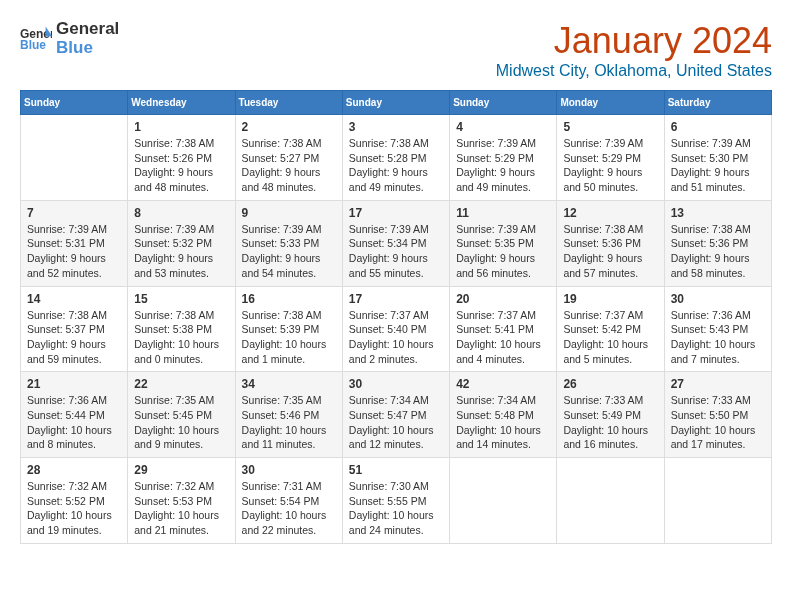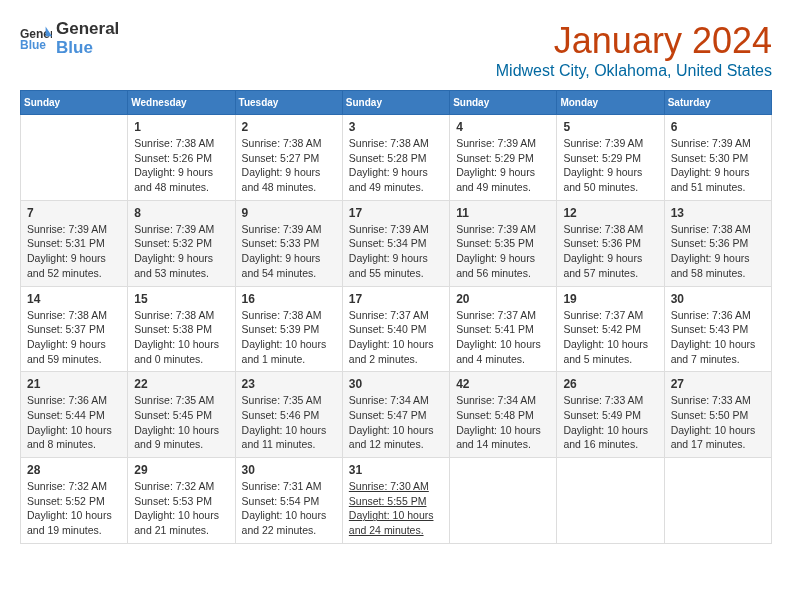--- a/index.html
+++ b/index.html
@@ -269,21 +269,21 @@
 and 8 minutes.</div>
         </td>
         <td>
           <span class="day-number">22</span>
           <div class="day-info" style="white-space: pre-line;">Sunrise: 7:35 AM
 Sunset: 5:45 PM
 Daylight: 10 hours
 and 9 minutes.</div>
         </td>
         <td>
-          <span class="day-number">23</span>
+          <span class="day-number">34</span>
           <div class="day-info" style="white-space: pre-line;">Sunrise: 7:35 AM
 Sunset: 5:46 PM
 Daylight: 10 hours
 and 11 minutes.</div>
         </td>
         <td>
           <span class="day-number">30</span>
           <div class="day-info" style="white-space: pre-line;">Sunrise: 7:34 AM
 Sunset: 5:47 PM
 Daylight: 10 hours
@@ -327,22 +327,22 @@
 and 21 minutes.</div>
         </td>
         <td>
           <span class="day-number">30</span>
           <div class="day-info" style="white-space: pre-line;">Sunrise: 7:31 AM
 Sunset: 5:54 PM
 Daylight: 10 hours
 and 22 minutes.</div>
         </td>
         <td>
-          <span class="day-number">31</span>
-          <div class="day-info" style="white-space: pre-line; text-decoration: underline;">Sunrise: 7:30 AM
+          <span class="day-number">51</span>
+          <div class="day-info" style="white-space: pre-line;">Sunrise: 7:30 AM
 Sunset: 5:55 PM
 Daylight: 10 hours
 and 24 minutes.</div>
         </td>
         <td class="empty-cell"></td>
         <td class="empty-cell"></td>
         <td class="empty-cell"></td>
       </tr>
     </tbody>
 </table>

